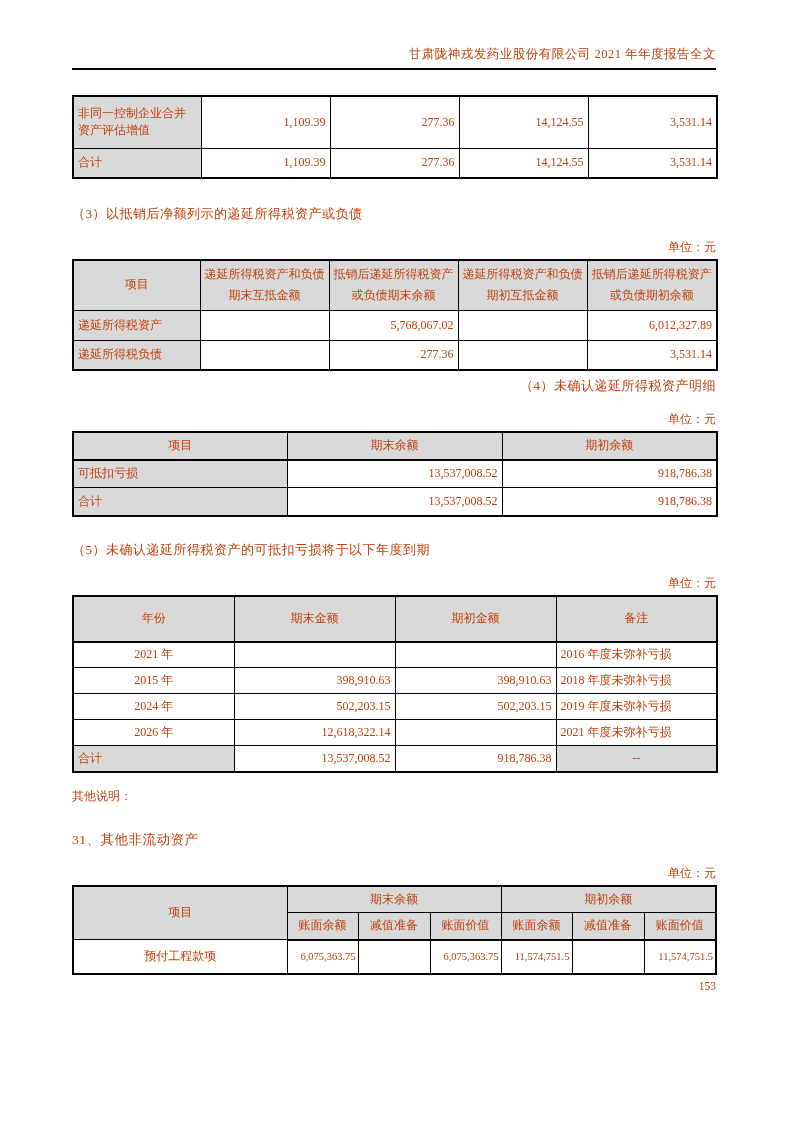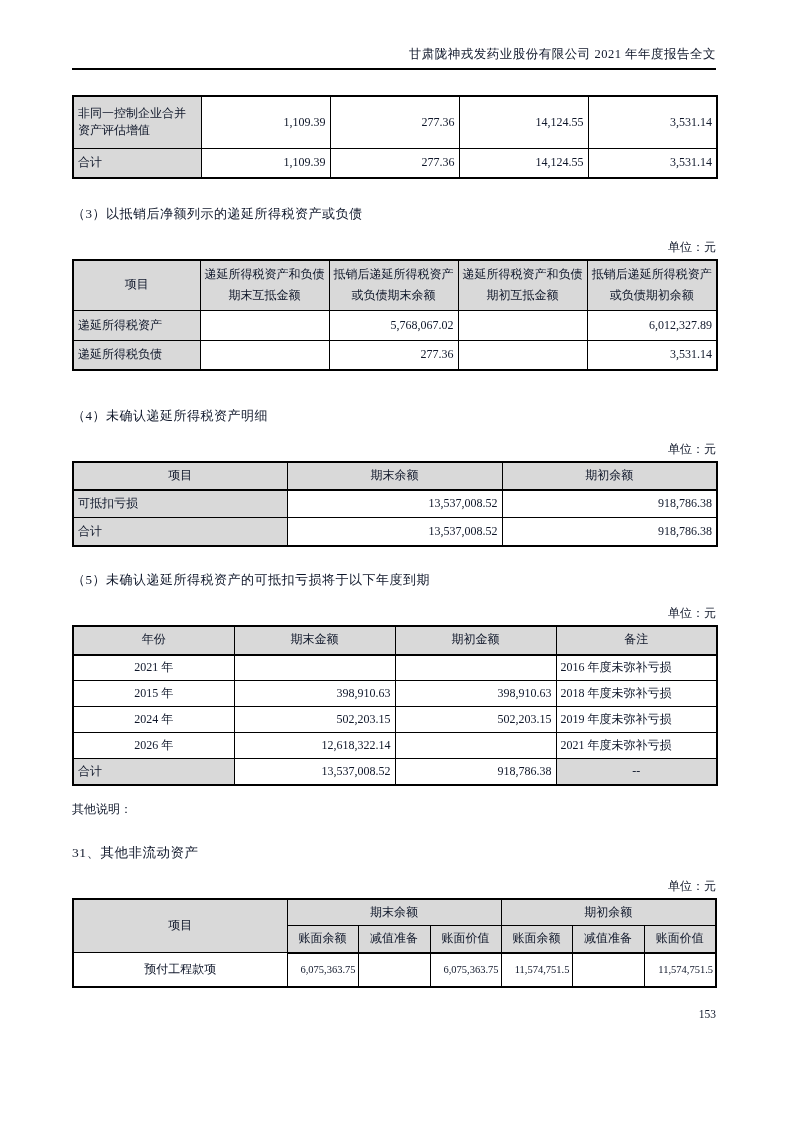--- a/index.html
+++ b/index.html
@@ -3,37 +3,37 @@
 <meta charset="utf-8">
 <style>
   html,body{margin:0;padding:0;background:#e8e8e8;}
   .page{
     position:relative;
     width:793px;height:1122px;
     margin:0 auto;
     background:#ffffff;
     box-sizing:border-box;
     padding:46px 77px 0 72px;
-    color:#0f172a;
+    color:#c2410c;
     font-family:"Liberation Serif","DejaVu Serif",serif;
   }
   .page-header{
     text-align:right;
     font-size:12.5px;
     padding-bottom:5px;
     border-bottom:2px solid #000;
     letter-spacing:0.5px;
   }
   .sec-heading{
     font-weight:normal;
     font-size:13px;
     letter-spacing:0.5px;
   }
   .h3{margin-top:26px;}
-  .h4{margin-top:36px;}
+  .h4{margin-top:6px;text-align:right;}
   .h5{margin-top:24px;}
   .h31{margin-top:26px;font-size:13.5px;}
   .unit{
     text-align:right;
     font-size:12px;
     margin:16px 0 3px 0;
   }
   .tbl{
     width:100%;
     border-collapse:collapse;
@@ -59,30 +59,30 @@
   .num{text-align:right;padding-right:3px;}
   .note{text-align:left;padding-left:4px;}
   .gray-c{background:#d9d9d9;text-align:center;}
   
   .t1 .r-tall{height:52px;}
   .t1 .r-std{height:30px;}
   .t3 .hdr{height:50px;}
   .t3 .r-std{height:30px;}
   .t4 .hdr{height:27px;}
   .t4 .r-std{height:28px;}
-  .t5 .hdr{height:29px;}
+  .t5 .hdr{height:46px;}
   .t5 .r-std{height:26px;}
   .t31 .hdr1{height:23px;}
   .t31 .hdr2{height:24px;}
   .t31 .r-std{height:34px;}
   .t31 .num{font-size:10.5px;padding-left:1px;padding-right:2px;}
   .other-notes{font-size:12px;margin-top:15px;}
   .page-number{
     position:absolute;
-    top:1008px;
+    top:980px;
     right:77px;
     font-size:11.5px;
   }
 </style>
 </head>
 <body>
 
 <div class="page">
 
   <div class="page-header">

